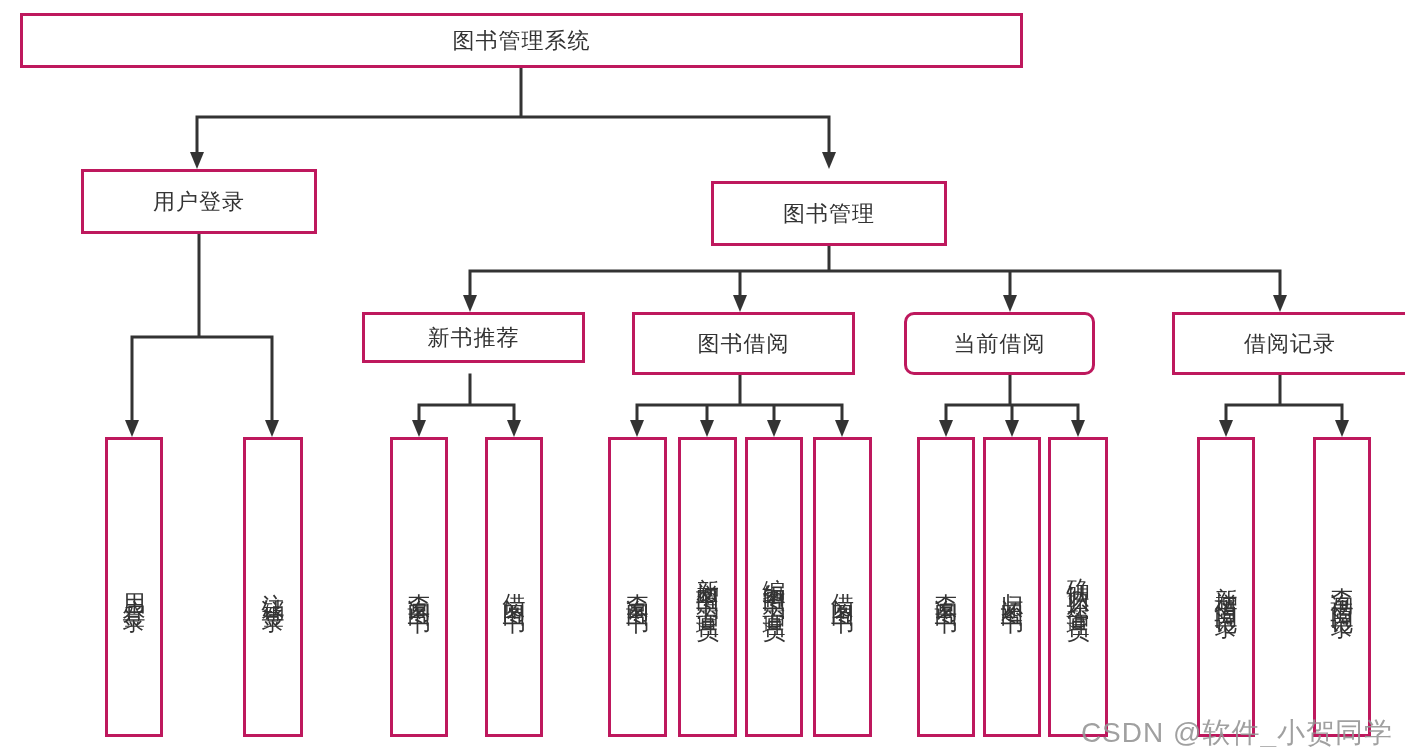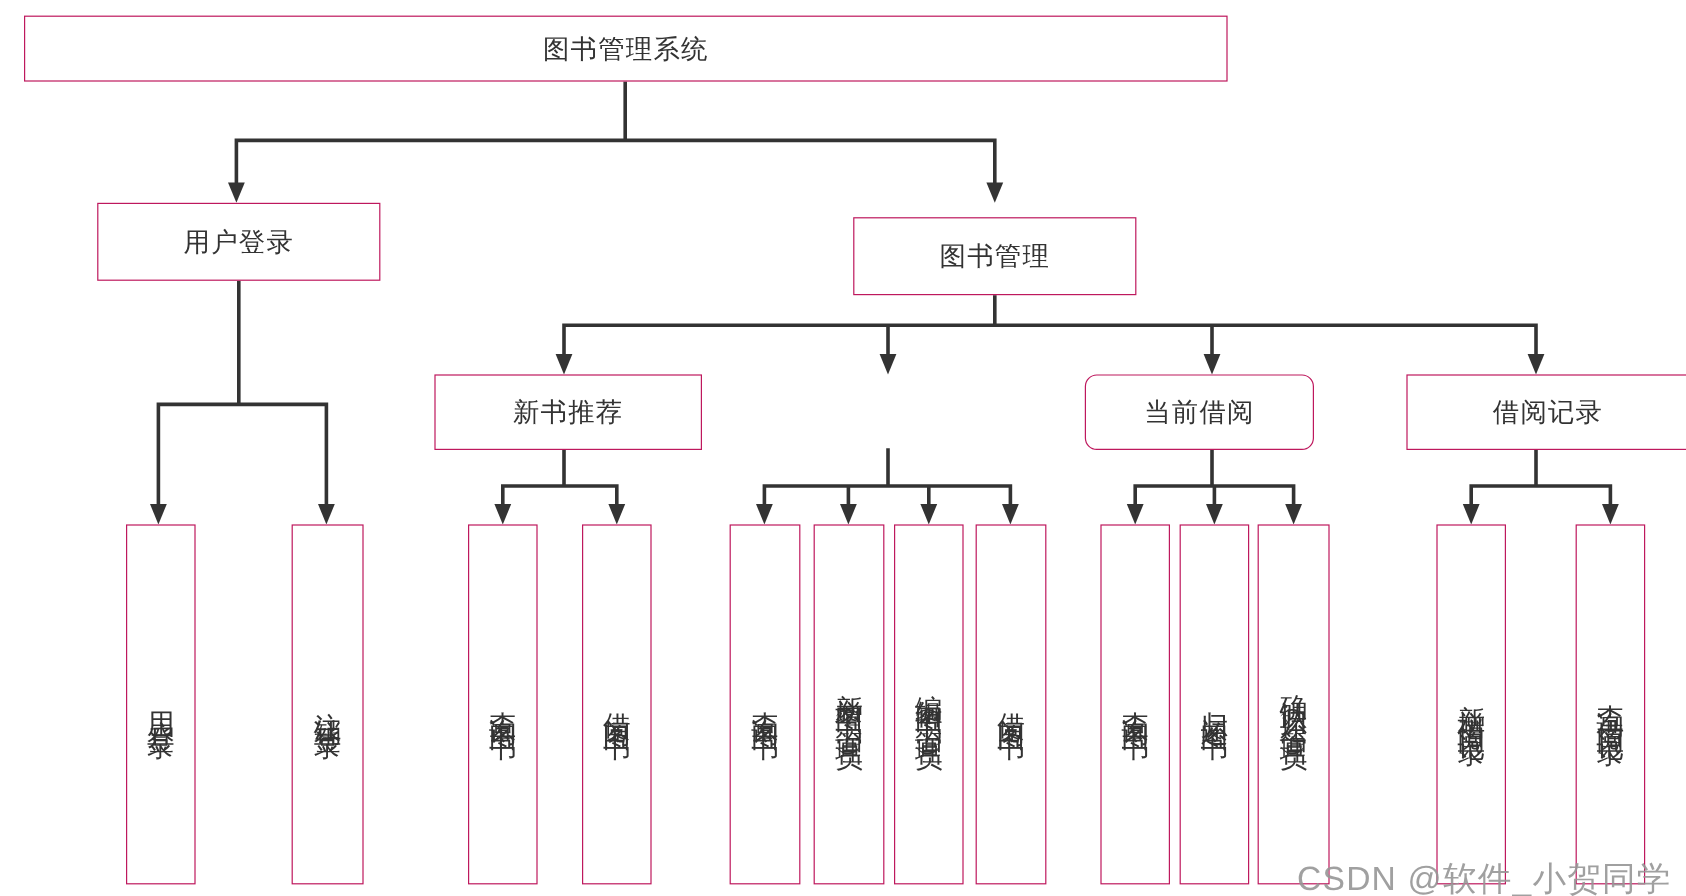--- a/index.html
+++ b/index.html
@@ -29,21 +29,21 @@
     stroke-linecap: square;
   }
   .connector-svg polygon {
     fill: #333333;
     stroke: none;
   }
   .node {
     position: absolute;
     box-sizing: border-box;
     background: #ffffff;
-    border: 1px solid #be185d;
+    border: 3px solid #be185d;
     color: #333333;
     display: flex;
     align-items: center;
     justify-content: center;
     z-index: 2;
   }
   .node.h {
     font-size: 22px;
     letter-spacing: 1px;
     white-space: nowrap;
@@ -112,21 +112,22 @@
       <polygon points="1219,420 1233,420 1226,437"></polygon>
       <polygon points="1335,420 1349,420 1342,437"></polygon>
     </g>
   </svg>
 
   <div class="node h" style="left:20px; top:13px; width:1003px; height:55px;">图书管理系统</div>
 
   <div class="node h" style="left:81px; top:169px; width:236px; height:65px;">用户登录</div>
   <div class="node h" style="left:711px; top:169px; width:236px; height:65px;margin-top:12px;">图书管理</div>
 
-  <div class="node h" style="left:362px; top:312px; width:223px; height:63px;">新书推荐</div>
+  <div class="node h" style="left:362px; top:312px; width:223px; height:51px;">新书推荐</div>
+  <div class="node h" style="left:632px; top:312px; width:223px; height:63px;">图书借阅</div>
   <div class="node h" style="left:904px; top:312px; width:191px; height:63px;border-radius:10px;">当前借阅</div>
   <div class="node h" style="left:1172px; top:312px; width:236px; height:63px;">借阅记录</div>
 
   <div class="node v" style="left:105px; top:437px; width:58px; height:300px;">用户登录</div>
   <div class="node v" style="left:243px; top:437px; width:60px; height:300px;">注销登录</div>
 
   <div class="node v" style="left:390px; top:437px; width:58px; height:300px;">查询图书</div>
   <div class="node v" style="left:485px; top:437px; width:58px; height:300px;">借阅图书</div>
 
   <div class="node v" style="left:608px; top:437px; width:59px; height:300px;">查询图书</div>

